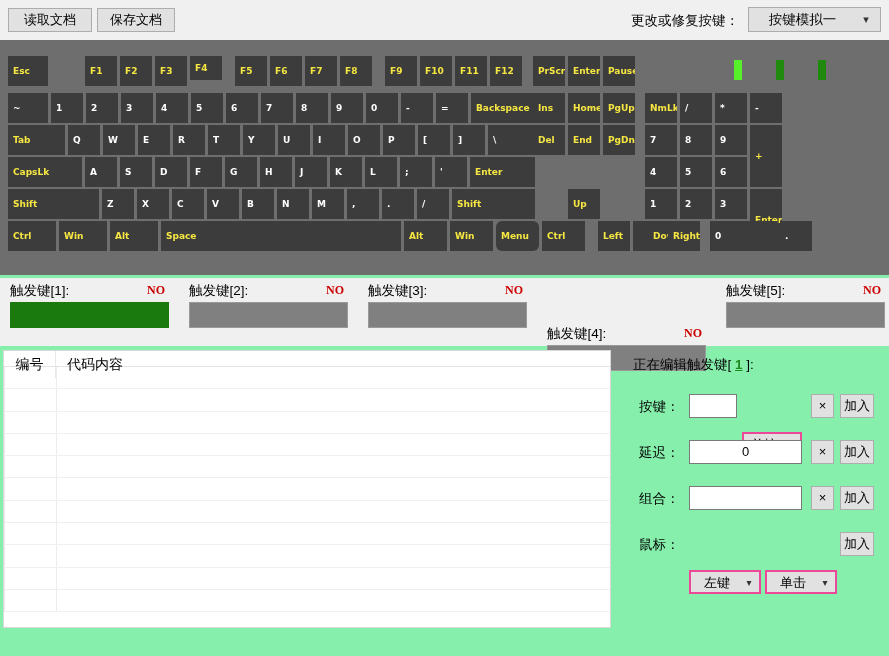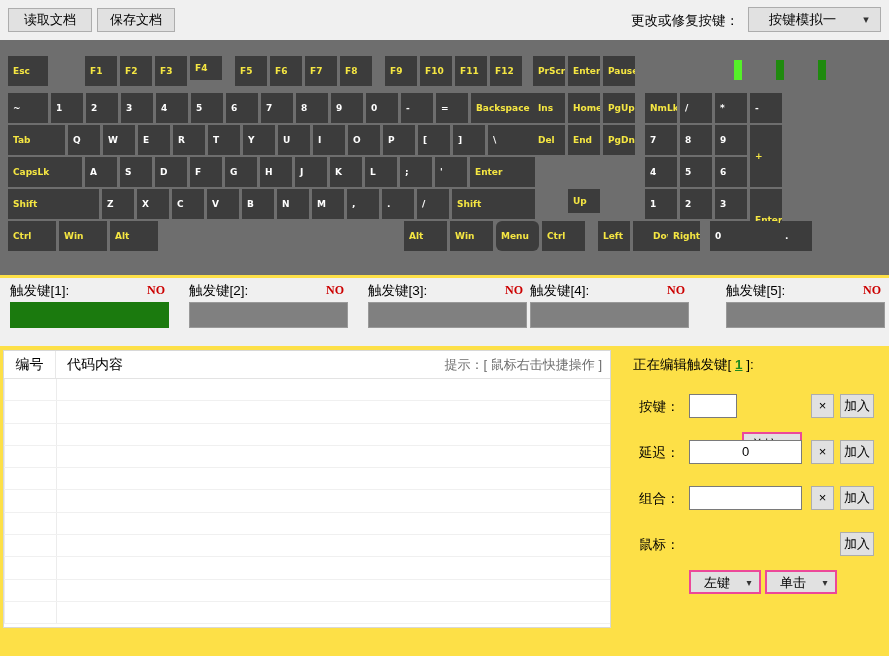--- a/index.html
+++ b/index.html
@@ -5,21 +5,21 @@
   * { box-sizing: border-box; }
   html, body { margin:0; padding:0; }
   body {
     width: 889px; height: 656px;
     font-family: "Liberation Sans", "DejaVu Sans", sans-serif;
     font-size: 13px;
     background: #f0f0f0;
     color: #000;
     overflow: hidden;
   }
-  #app { position: relative; width: 889px; height: 656px; background:#fde047; }
+  #app { position: relative; width: 889px; height: 656px; background:#86efac; }
 
   
   .toolbar { position:absolute; left:0; top:0; width:889px; height:40px; background:#f0f0f0; }
   .tbtn {
     position:absolute; top:8px; height:24px;
     background:#e1e1e1; border:1px solid #adadad; color:#000;
     font-size:13px; line-height:22px; text-align:center; cursor:pointer;
     font-family:"Liberation Sans","DejaVu Sans",sans-serif;
   }
   #btn-read { left:8px; width:84px; }
@@ -48,21 +48,21 @@
   
   .trig-row { position:absolute; left:0; top:278px; width:889px; height:68px; background:#f0f0f0; }
   .trig { position:absolute; top:0; width:163px; height:62px; }
   .trig .tlabel { position:absolute; left:2px; top:4px; font-size:13.5px; white-space:nowrap; }
   .trig .tno { position:absolute; right:6px; top:5px; font-size:12px; font-weight:bold; color:#cc0000; font-family:"Liberation Serif",serif; }
   .trig .tbox { position:absolute; left:2px; top:24px; width:159px; height:26px; background:#808080; border:1px solid #999; cursor:pointer; }
   .trig .tbox.active { background:#1b7a0e; border-color:#1b7a0e; }
 
   
   .tablewrap { position:absolute; left:3px; top:350px; width:608px; height:278px; background:#fff; border:1px solid #d8d8d8; overflow:hidden; }
-  .thead { position:relative; height:28px; border-bottom:1px solid #e3e3e3; background:#fff; }
+  .thead { position:relative; height:16px; border-bottom:1px solid #e3e3e3; background:#fff; }
   .th { position:absolute; top:0; height:27px; line-height:27px; font-size:14px; }
   .th-num { left:0; width:52px; text-align:center; border-right:1px solid #e8e8e8; }
   .th-code { left:53px; right:10px; padding-left:10px; }
   .th-hint { position:absolute; right:8px; top:0; height:27px; line-height:27px; font-size:13px; color:#6d6d6d; }
   .trow { position:relative; height:22.3px; border-bottom:1px solid #f0f0f0; }
   .tcell-div { position:absolute; left:52px; top:0; bottom:0; width:1px; background:#ececec; }
   .tcell-div2 { position:absolute; left:0px; top:0; bottom:0; width:1px; background:#ececec; }
 
   
   .editor { position:absolute; left:625px; top:350px; width:262px; height:278px; }
@@ -196,28 +196,29 @@
       <div class="key" style="left: 137px; top: 149px; width: 32px; height: 30px;">X</div>
       <div class="key" style="left: 172px; top: 149px; width: 32px; height: 30px;">C</div>
       <div class="key" style="left: 207px; top: 149px; width: 32px; height: 30px;">V</div>
       <div class="key" style="left: 242px; top: 149px; width: 32px; height: 30px;">B</div>
       <div class="key" style="left: 277px; top: 149px; width: 32px; height: 30px;">N</div>
       <div class="key" style="left: 312px; top: 149px; width: 32px; height: 30px;">M</div>
       <div class="key" style="left: 347px; top: 149px; width: 32px; height: 30px;">,</div>
       <div class="key" style="left: 382px; top: 149px; width: 32px; height: 30px;">.</div>
       <div class="key" style="left: 417px; top: 149px; width: 32px; height: 30px;">/</div>
       <div class="key y" style="left: 452px; top: 149px; width: 83px; height: 30px;">Shift</div>
-      <div class="key y" style="left: 568px; top: 149px; width: 32px; height: 24px;">Up</div>
+      <div class="key y" style="left: 568px; top: 149px; width: 32px; height: 30px;">Up</div>
       <div class="key" style="left: 645px; top: 149px; width: 32px; height: 30px;">1</div>
       <div class="key" style="left: 680px; top: 149px; width: 32px; height: 30px;">2</div>
       <div class="key" style="left: 715px; top: 149px; width: 32px; height: 30px;">3</div>
       <div class="key y" style="left: 750px; top: 149px; width: 32px; height: 62px;">Enter</div>
       <div class="key y" style="left: 8px; top: 181px; width: 48px; height: 30px;">Ctrl</div>
       <div class="key y" style="left: 59px; top: 181px; width: 48px; height: 30px;">Win</div>
       <div class="key y" style="left: 110px; top: 181px; width: 48px; height: 30px;">Alt</div>
+      <div class="key y" style="left: 161px; top: 181px; width: 240px; height: 30px;">Space</div>
       <div class="key y" style="left: 404px; top: 181px; width: 43px; height: 30px;">Alt</div>
       <div class="key y" style="left: 450px; top: 181px; width: 43px; height: 30px;">Win</div>
       <div class="key y" style="left: 496px; top: 181px; width: 43px; height: 30px; border-radius: 6px;">Menu</div>
       <div class="key y" style="left: 542px; top: 181px; width: 43px; height: 30px;">Ctrl</div>
       <div class="key y" style="left: 598px; top: 181px; width: 32px; height: 30px;">Left</div>
       <div class="key y" style="left: 633px; top: 181px; width: 40px; height: 30px; padding-left: 20px;">Down</div>
       <div class="key y" style="left: 668px; top: 181px; width: 32px; height: 30px;">Right</div>
       <div class="key" style="left: 710px; top: 181px; width: 67px; height: 30px;">0</div>
       <div class="key" style="left: 780px; top: 181px; width: 32px; height: 30px;">.</div>
       <div class="led" style="left: 734px; top: 20px; background: rgb(85, 240, 41);"></div>
@@ -234,37 +235,36 @@
       <div class="trig" style="left: 187px;">
         <span class="tlabel">触发键[2]:</span>
         <span class="tno">NO</span>
         <div class="tbox"></div>
       </div>
       <div class="trig" style="left: 366px;">
         <span class="tlabel">触发键[3]:</span>
         <span class="tno">NO</span>
         <div class="tbox"></div>
       </div>
-      <div class="trig" style="left: 528px;">
+      <div class="trig" style="left: 545px; margin-top: 43px;">
         <span class="tlabel">触发键[4]:</span>
         <span class="tno">NO</span>
         <div class="tbox"></div>
       </div>
       <div class="trig" style="left: 724px;">
         <span class="tlabel">触发键[5]:</span>
         <span class="tno">NO</span>
         <div class="tbox"></div>
       </div>
     </div>
 
   <div class="tablewrap">
     <div class="thead">
       <div class="th th-num">编号</div>
       <div class="th th-code">代码内容</div>
-      <div class="th-hint">提示：[ 鼠标右击快捷操作 ]</div>
     </div>
     <div id="tbody">
         <div class="trow">
           <div class="tcell-div2"></div>
           <div class="tcell-div"></div>
         </div>
         <div class="trow">
           <div class="tcell-div2"></div>
           <div class="tcell-div"></div>
         </div>

